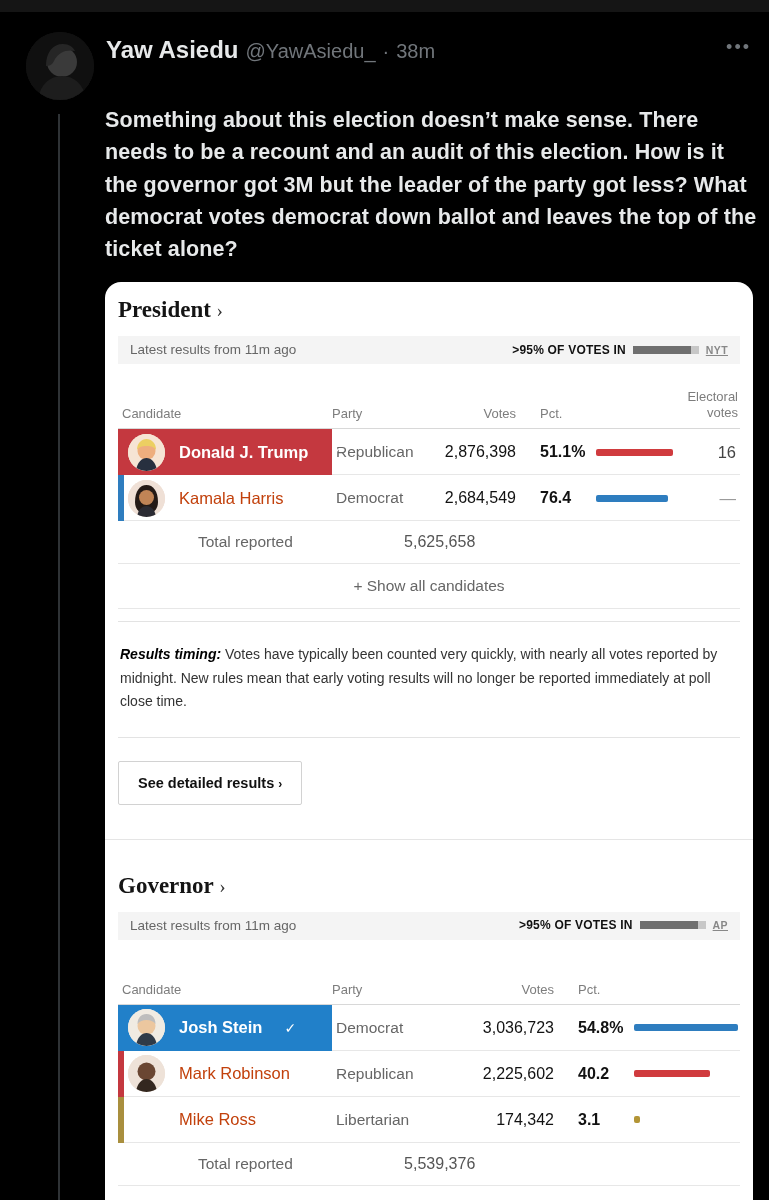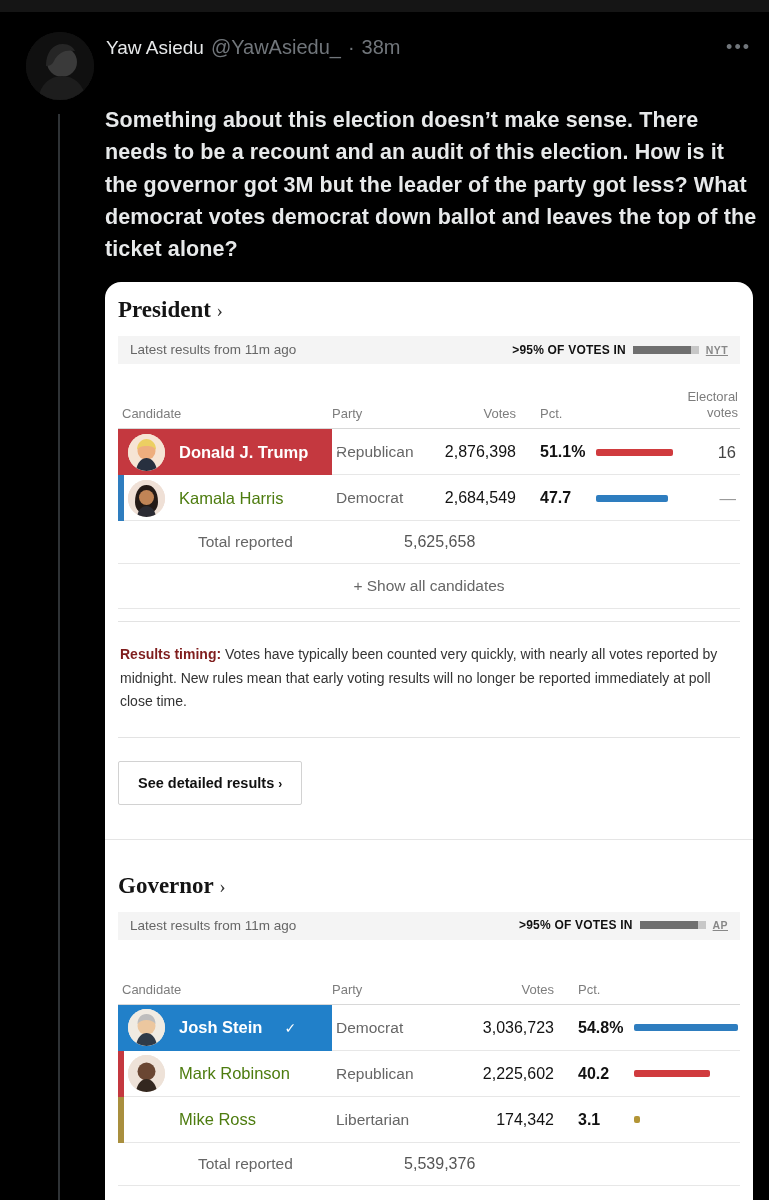--- a/index.html
+++ b/index.html
@@ -7,21 +7,21 @@
   body { background:#000; font-family:"Liberation Sans", sans-serif; position:relative; }
 
   .top-strip { height:12px; background:#151515; }
 
   .thread-line { position:absolute; left:58px; top:114px; bottom:0; width:2px; background:#2f3336; }
 
   .tweet { position:relative; padding:20px 16px 0 26px; }
   .tweet-head { display:flex; align-items:flex-start; }
   .avatar { width:68px; height:68px; border-radius:50%; background:#161616; overflow:hidden; flex:0 0 68px; }
   .head-main { margin-left:12px; flex:1; display:flex; align-items:baseline; gap:7px; padding-top:4px; }
-  .author { color:#e7e9ea; font-size:19px; font-weight:400; }
+  .author { color:#e7e9ea; font-size:24px; font-weight:700; }
   .handle, .dot, .time { color:#71767b; font-size:20px; font-weight:500; }
   .more-btn { color:#71767b; padding:4px 2px; letter-spacing:2px; font-size:18px; line-height:10px; margin-top:6px; }
 
   .tweet-main { margin-left:79px; }
   .tweet-body { color:#e7e9ea; font-size:21.5px; font-weight:700; line-height:32.3px; width:652px; margin-top:4px; letter-spacing:0.1px; }
 
   
   .card { background:#fff; border-radius:16px; width:648px; margin-top:17px; padding:15px 13px 6px 13px; color:#121212; }
   .sec-title { font-family:"Liberation Serif", serif; font-weight:700; font-size:23px; color:#141414; }
   .sec-title .chev { font-size:19px; font-weight:400; color:#333; }
@@ -43,40 +43,40 @@
 
   .row { display:grid; align-items:center; height:46px; border-bottom:1px solid #e7e7e7; position:relative; }
   .cand-cell { height:46px; display:flex; align-items:center; position:relative; }
   .cand-cell.winner { color:#fff; }
   .win-block { position:absolute; inset:0; }
   .strip { position:absolute; left:0; top:0; bottom:0; width:6px; }
   .cand-inner { position:relative; display:flex; align-items:center; gap:14px; padding-left:10px; }
   .cand-avatar { width:37px; height:37px; border-radius:50%; overflow:hidden; background:var(--bg,#eee); flex:0 0 37px; }
   .cand-avatar.none { visibility:hidden; }
   .cand-name { font-size:16.5px; font-weight:700; white-space:nowrap; }
-  .row .cand-name.loser { font-weight:500; color:#4d7c0f; }
+  .row .cand-name.loser { font-weight:500; color:#c2410c; }
   .check { font-size:14px; margin-left:8px; }
   .party { color:#666; font-size:15.5px; padding-left:4px; }
   .votes { text-align:right; font-size:16px; color:#121212; }
   .pct-cell { display:flex; align-items:center; padding-left:24px; gap:9px; }
   .pct-num { font-size:16px; font-weight:700; width:47px; }
   .bar-track { flex:1; height:7px; display:flex; align-items:center; }
   .bar-fill { height:7px; border-radius:2px; }
   .elec { text-align:right; font-size:16.5px; color:#444; padding-right:4px; }
   .elec.dash { color:#999; }
 
   .total-row { height:43px; display:flex; align-items:center; border-bottom:1px solid #e7e7e7; position:relative; }
   .total-label { color:#666; font-size:15.5px; margin-left:80px; }
   .total-value { position:absolute; left:46%; color:#555; font-size:16px; }
 
   .show-all { height:45px; display:flex; align-items:center; justify-content:center; color:#666; font-size:15.5px; border-bottom:1px solid #e7e7e7; }
   .show-all.last { border-bottom:none; }
 
   .timing { margin-top:12px; border-top:1px solid #e3e3e3; border-bottom:1px solid #e3e3e3; padding:21px 2px 24px 2px; font-size:14px; color:#333; line-height:1.65; }
-  .timing b { color:#7f1d1d; }
+  .timing b { color:#000000;font-style:italic; }
 
   .details-btn { display:inline-block; margin:23px 0 20px 0; border:1px solid #d2d2d2; border-radius:2px; background:#fff; padding:13px 19px; font-size:14.5px; font-weight:700; color:#111; font-family:"Liberation Sans", sans-serif; }
   .details-btn .chev { font-size:12px; margin-left:4px; }
 
   .sec-divider { height:1px; background:#e5e5e5; margin:14px -13px 0 -13px; }
   .gov-section { margin-top:33px; }
   .gov-section .pad-bottom { height:4px; }
 
   
   .av-trump   { --bg:#f6e4d4; --skin:#eeae7e; --hair:#eccf62; --suit:#27303f; }
@@ -177,21 +177,21 @@
                     <circle cx="18.5" cy="17.5" r="7.5" fill="var(--skin)"></circle>
                     <path d="M9 37c1-8 5.5-11 9.5-11s8.5 3 9.5 11z" fill="var(--suit)"></path>
                   </svg>
               </span>
               <span class="cand-name loser">Kamala Harris</span>
             </span>
           </div>
           <span class="party">Democrat</span>
           <span class="votes">2,684,549</span>
           <span class="pct-cell">
-            <span class="pct-num">47.7</span>
+            <span class="pct-num">76.4</span>
             <span class="bar-track">
                 <span class="bar-fill" style="width: 85.1786%; background: rgb(46, 125, 191);"></span>
               </span>
           </span>
           <span class="elec dash">—</span>
         </div>
 
         <div class="total-row">
           <span class="total-label">Total reported</span>
           <span class="total-value">5,625,658</span>

